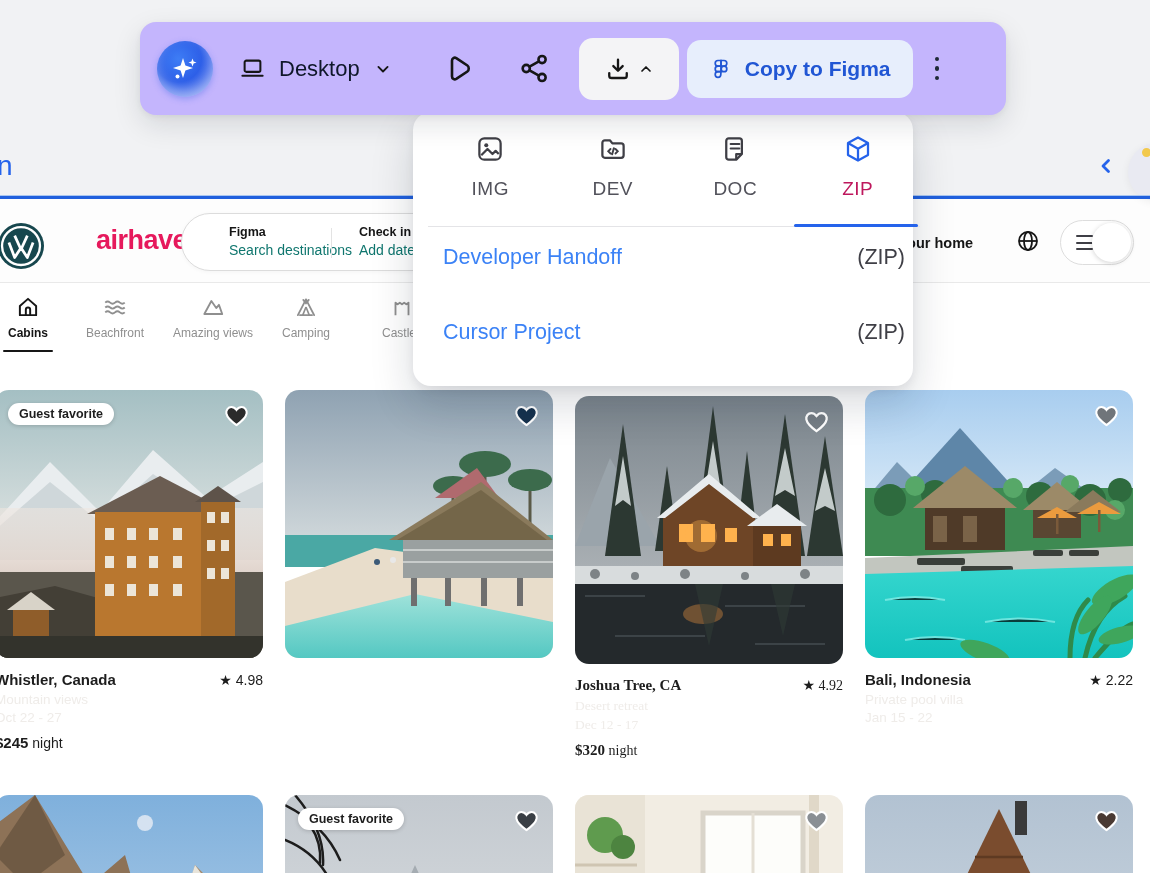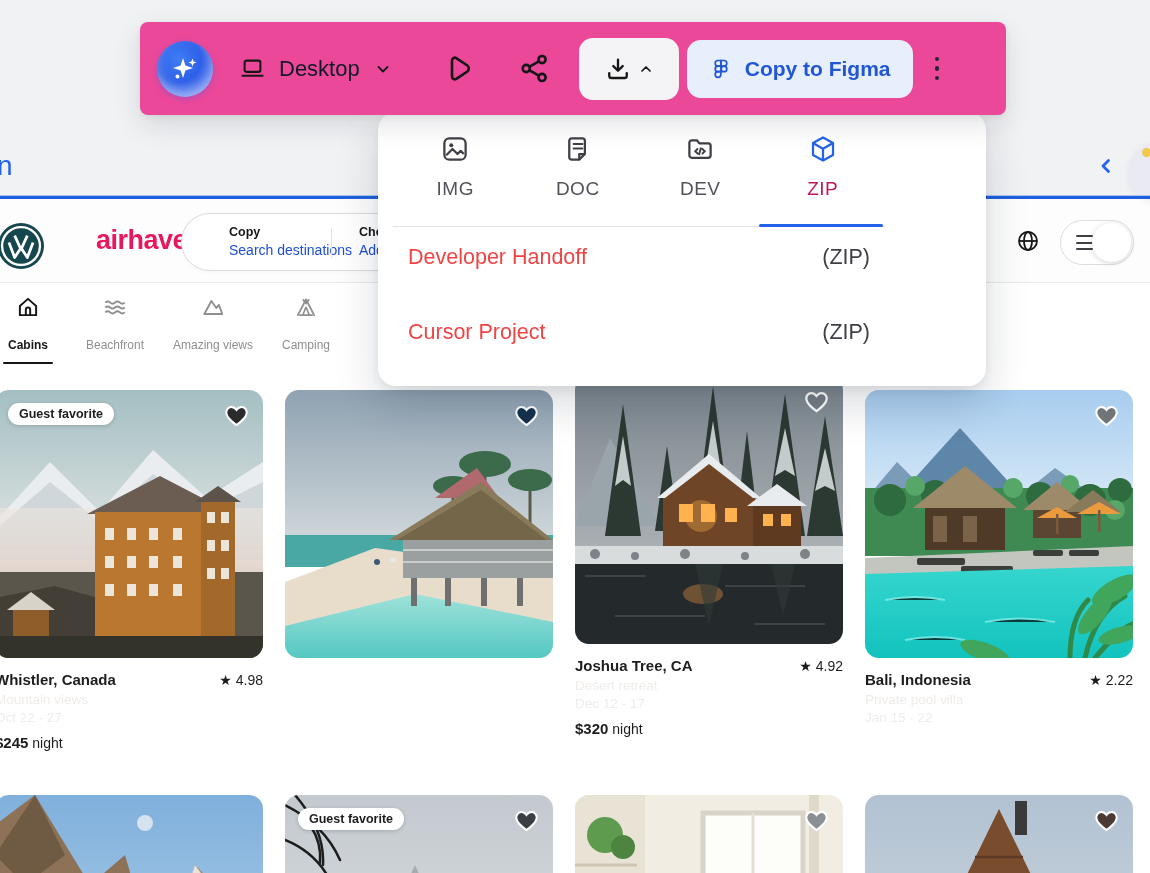--- a/index.html
+++ b/index.html
@@ -20,91 +20,91 @@
 
   
   .site-header { position:absolute; left:0; top:199px; width:1150px; height:84px; background:#fdfdfd;
                  border-bottom:1px solid #e9e9e9; z-index:1; }
   .logo-circle { position:absolute; left:-2px; top:24px; width:46px; height:46px; }
   .brand { position:absolute; left:96px; top:26px; font-size:27px; font-weight:700; letter-spacing:-0.5px; }
   .search-pill { position:absolute; left:181px; top:14px; width:540px; height:58px; background:#fff;
                  border:1px solid #dcdcdc; border-radius:32px; box-shadow:0 1px 4px rgba(0,0,0,.04); }
   .sp-seg { position:absolute; top:11px; }
   .sp-label { font-size:12.5px; font-weight:700; color:#161616; }
-  .sp-value { font-size:14px; color:#1d4ed8; margin-top:3px; }
+  .sp-value { font-size:14px; color:#0f766e; margin-top:3px; }
   .sp-div { position:absolute; left:149px; top:14px; width:1px; height:30px; background:#e3e3e3; }
   .host-link { position:absolute; left:899px; top:36px; font-size:14.5px; font-weight:600; color:#161616; }
   .globe { position:absolute; left:1016px; top:30px; }
   .menu-pill { position:absolute; left:1060px; top:21px; width:74px; height:45px; border:1px solid #dddddd;
                border-radius:24px; background:#fff; }
   .menu-lines { position:absolute; left:15px; top:14px; width:17px; }
   .menu-lines i { display:block; height:2px; background:#3f3f46; border-radius:2px; margin-bottom:4.5px; }
   .avatar { position:absolute; right:2px; top:2px; width:39px; height:39px; border-radius:50%;
             background:#fff; box-shadow:0 1px 5px rgba(0,0,0,.18); }
 
   
   .cats { position:absolute; left:0; top:284px; width:1150px; height:72px; background:#fff; z-index:1; }
   .cat { position:absolute; top:10px; text-align:center; }
   .cat svg { display:block; margin:0 auto; }
-  .cat-label { font-size:12px; color:#8f8f8f; font-weight:500; margin-top:18px; white-space:nowrap; }
+  .cat-label { font-size:12px; color:#8f8f8f; font-weight:500; margin-top:6px; white-space:nowrap; }
   .cat.active .cat-label { color:#161616; font-weight:700; }
   .cat-underline { position:absolute; left:50%; transform:translateX(-50%); bottom:-12px;
                    width:50px; height:2.5px; background:#161616; border-radius:2px; }
 
   
   .card { position:absolute; width:268px; }
   .photo { position:relative; width:268px; height:268px; border-radius:14px; overflow:hidden; }
   .photo svg.scene { position:absolute; inset:0; }
   .badge { position:absolute; left:13px; top:13px; background:#fff; border-radius:14px; padding:4px 11px;
            font-size:12.5px; font-weight:700; color:#1d1d1d; box-shadow:0 1px 4px rgba(0,0,0,.18); }
   .heart { position:absolute; right:13px; top:12px; }
   .meta { padding-top:13px; }
   .meta-row1 { display:flex; justify-content:space-between; align-items:baseline; }
   .title { font-size:15px; font-weight:700; color:#1d1d1d; }
   .rating { font-size:14px; color:#1d1d1d; white-space:nowrap; }
   .sub { font-size:13.5px; color:#efece9; margin-top:3.5px; font-weight:500; }
   .price { margin-top:9px; font-size:14px; color:#1d1d1d; }
   .price b { font-size:15px; font-weight:700; }
 
   
-  .toolbar { position:absolute; left:140px; top:22px; width:866px; height:93px; background:#ec4899;
-             border-radius:8px; box-shadow:0 10px 28px rgba(15,23,42,.12), 0 2px 6px rgba(15,23,42,.06);
+  .toolbar { position:absolute; left:140px; top:22px; width:866px; height:93px; background:#c4b5fd;
+             border-radius:16px; box-shadow:0 10px 28px rgba(15,23,42,.12), 0 2px 6px rgba(15,23,42,.06);
              z-index:50; display:flex; align-items:center; }
   .ai-btn { width:56px; height:56px; border-radius:50%; margin-left:17px; position:relative;
             background:radial-gradient(circle at 38% 32%, #3e7df5 0%, #2d5fe8 45%, #7d95f2 85%, #b9c4f5 100%);
             box-shadow:inset 0 -6px 12px rgba(255,255,255,.35), 0 2px 6px rgba(45,95,232,.35);
             display:flex; align-items:center; justify-content:center; }
   .device-sel { display:flex; align-items:center; gap:13px; margin-left:26px; cursor:pointer; }
   .device-label { font-size:22px; font-weight:500; color:#0f172a; }
   .tb-icon { display:flex; align-items:center; justify-content:center; }
   .play-btn { margin-left:48px; }
   .share-btn { margin-left:44px; }
   .download-btn { margin-left:28px; width:100px; height:62px; background:#f4f4f6; border-radius:14px;
                   display:flex; align-items:center; justify-content:center; gap:6px; }
   .figma-btn { margin-left:8px; height:58px; padding:0 22px; background:#e7eefc; border-radius:14px;
                display:flex; align-items:center; gap:12px; }
   .figma-label { font-size:21px; font-weight:600; color:#2156d4; }
   .kebab { margin-left:22px; display:flex; flex-direction:column; gap:5px; }
   .kebab i { width:4.5px; height:4.5px; border-radius:50%; background:#1f2937; }
 
   
-  .dropdown { position:absolute; left:378px; top:112px; width:608px; height:274px; background:#fff;
+  .dropdown { position:absolute; left:413px; top:112px; width:500px; height:274px; background:#fff;
               border-radius:18px; box-shadow:0 18px 44px rgba(15,23,42,.16), 0 4px 10px rgba(15,23,42,.06);
               z-index:40; }
   .tabs { position:absolute; left:16px; top:22px; width:490px; display:flex; }
   .tab { width:122.5px; text-align:center; cursor:pointer; }
   .tab svg { display:block; margin:0 auto; }
   .tab-label { margin-top:14px; font-size:19px; letter-spacing:.5px; color:#52525b; font-weight:500; }
   .tab.active .tab-label { color:#be185d; }
   .tabs-divider { position:absolute; left:15px; top:114px; width:492px; height:1px; background:#e4e4e7; }
   .tab-underline { position:absolute; left:381px; top:112px; width:124px; height:3px; background:#2563eb;
                    border-radius:2px; }
   .dd-item { position:absolute; left:30px; width:462px; display:flex; justify-content:space-between;
              align-items:center; cursor:pointer; }
-  .dd-item-label { font-size:21.5px; color:#ef4444; }
+  .dd-item-label { font-size:21.5px; color:#3b82f6; }
   .dd-item-format { font-size:21.5px; color:#3f3f46; }
 </style>
 </head>
 <body>
 
 <div class="canvas">
 
   <div class="top-strip"></div>
   <div class="cropped-label">n</div>
   <div class="back-chevron">
@@ -120,21 +120,21 @@
     <svg class="logo-circle" viewBox="0 0 40 40">
       <circle cx="20" cy="20" r="20" fill="#17474e"></circle>
       <circle cx="20" cy="20" r="16.5" fill="none" stroke="#fff" stroke-width="2"></circle>
       <path d="M14.5 11 L20 23 L25.5 11" fill="none" stroke="#fff" stroke-width="2.4" stroke-linejoin="round"></path>
       <path d="M9.5 17 L14.5 30 L20 21.5 L25.5 30 L30.5 17" fill="none" stroke="#fff" stroke-width="2.4" stroke-linejoin="round"></path>
     </svg>
     <div class="brand" style="color:#e6195c;">airhaven</div>
 
     <div class="search-pill">
       <div class="sp-seg" style="left:47px;">
-        <div class="sp-label">Copy</div>
+        <div class="sp-label">Figma</div>
         <div class="sp-value">Search destinations</div>
       </div>
       <div class="sp-div"></div>
       <div class="sp-seg" style="left:177px;">
         <div class="sp-label">Check in</div>
         <div class="sp-value">Add dates</div>
       </div>
     </div>
 
     <div class="host-link">your home</div>
@@ -300,21 +300,21 @@
           </g>
         <circle cx="92" cy="172" r="3" fill="#3c5a78"></circle>
           <circle cx="108" cy="170" r="3" fill="#e8e8e8"></circle>
       </svg>
       <svg class="heart" width="27" height="27" viewBox="0 0 24 24">
         <path d="M12 20.5 C8.5 18 3.8 14.3 3 10.2 2.5 7.3 4.5 4.5 7.4 4.5 c1.9 0 3.4 1 4.6 2.6 1.2-1.6 2.7-2.6 4.6-2.6 2.9 0 4.9 2.8 4.4 5.7 -.8 4.1-5.5 7.8-9 10.3z" fill="#16324e" stroke="#fff" stroke-width="1.8"></path>
       </svg>
     </div>
   </div>
 
-  <div class="card" style="left:575px; top:376px;">
+  <div class="card" style="left:575px; top:396px;font-family:Liberation Serif, serif;">
     <div class="photo">
       <svg class="scene" viewBox="0 0 268 268">
         <defs>
           <linearGradient id="j-sky" x1="0" y1="0" x2="0" y2="1">
               <stop offset="0" stop-color="#7b858d"></stop>
               <stop offset="1" stop-color="#aab0b4"></stop>
             </linearGradient>
         </defs>
         <rect width="268" height="175" fill="url(#j-sky)"></rect>
         <polygon points="0,150 35,62 85,150" fill="#9aa4ab"></polygon>
@@ -656,32 +656,32 @@
       <div class="tab">
         <svg width="30" height="30" viewBox="0 0 24 24">
           <rect x="3.5" y="3.5" width="17" height="17" rx="4" fill="none" stroke="#3f3f46" stroke-width="1.8"></rect>
           <circle cx="9" cy="9" r="1.6" fill="#3f3f46"></circle>
           <path d="M5 17 l5-5 4 4 2.5-2.5 2.5 2.5" fill="none" stroke="#3f3f46" stroke-width="1.8" stroke-linejoin="round"></path>
         </svg>
         <div class="tab-label">IMG</div>
       </div>
       <div class="tab">
         <svg width="30" height="30" viewBox="0 0 24 24">
+          <path d="M3.5 7 a2 2 0 0 1 2-2 h4 l2 2.5 h7 a2 2 0 0 1 2 2 V17 a2 2 0 0 1-2 2 h-13 a2 2 0 0 1-2-2 Z" fill="none" stroke="#3f3f46" stroke-width="1.8" stroke-linejoin="round"></path>
+          <path d="M10 12 l-1.8 1.8 L10 15.6 M14 12 l1.8 1.8 L14 15.6 M12.7 11.3 l-1.4 5" stroke="#3f3f46" stroke-width="1.5" fill="none" stroke-linecap="round"></path>
+        </svg>
+        <div class="tab-label">DEV</div>
+      </div>
+      <div class="tab">
+        <svg width="30" height="30" viewBox="0 0 24 24">
           <path d="M7 3.5 h8.5 a2 2 0 0 1 2 2 V16 l-4.5 4.5 H7 a2 2 0 0 1-2-2 V5.5 a2 2 0 0 1 2-2 Z" fill="none" stroke="#3f3f46" stroke-width="1.8" stroke-linejoin="round"></path>
           <path d="M13 20.5 V16 h4.5" fill="none" stroke="#3f3f46" stroke-width="1.8" stroke-linejoin="round"></path>
           <path d="M8.5 8 h7 M8.5 11.5 h7" stroke="#3f3f46" stroke-width="1.6" stroke-linecap="round"></path>
         </svg>
         <div class="tab-label">DOC</div>
-      </div>
-      <div class="tab">
-        <svg width="30" height="30" viewBox="0 0 24 24">
-          <path d="M3.5 7 a2 2 0 0 1 2-2 h4 l2 2.5 h7 a2 2 0 0 1 2 2 V17 a2 2 0 0 1-2 2 h-13 a2 2 0 0 1-2-2 Z" fill="none" stroke="#3f3f46" stroke-width="1.8" stroke-linejoin="round"></path>
-          <path d="M10 12 l-1.8 1.8 L10 15.6 M14 12 l1.8 1.8 L14 15.6 M12.7 11.3 l-1.4 5" stroke="#3f3f46" stroke-width="1.5" fill="none" stroke-linecap="round"></path>
-        </svg>
-        <div class="tab-label">DEV</div>
       </div>
       <div class="tab active">
         <svg width="30" height="30" viewBox="0 0 24 24">
           <path d="M12 2.8 L20 7.2 V16.8 L12 21.2 L4 16.8 V7.2 Z" fill="none" stroke="#2563eb" stroke-width="1.8" stroke-linejoin="round"></path>
           <path d="M4 7.2 L12 11.8 L20 7.2 M12 11.8 V21.2" fill="none" stroke="#2563eb" stroke-width="1.8" stroke-linejoin="round"></path>
         </svg>
         <div class="tab-label">ZIP</div>
       </div>
     </div>
     <div class="tabs-divider"></div>

